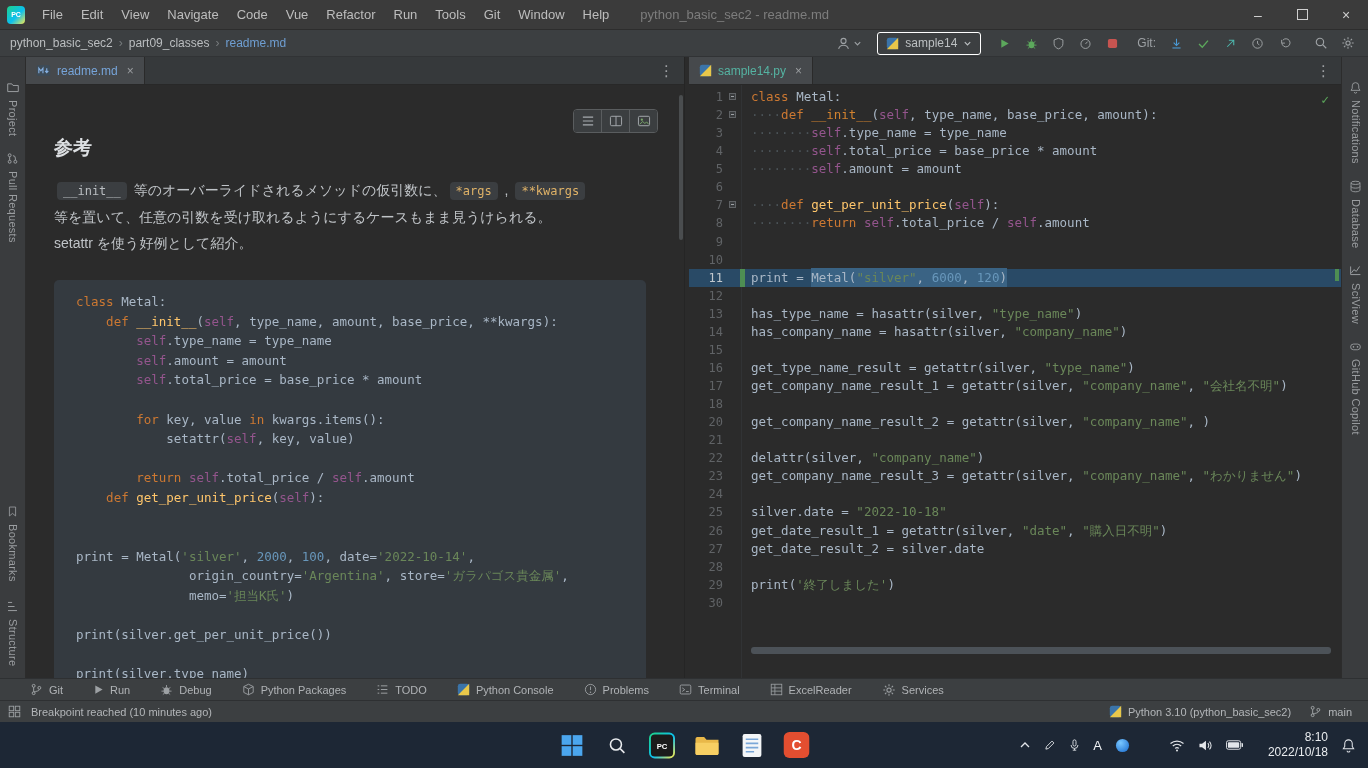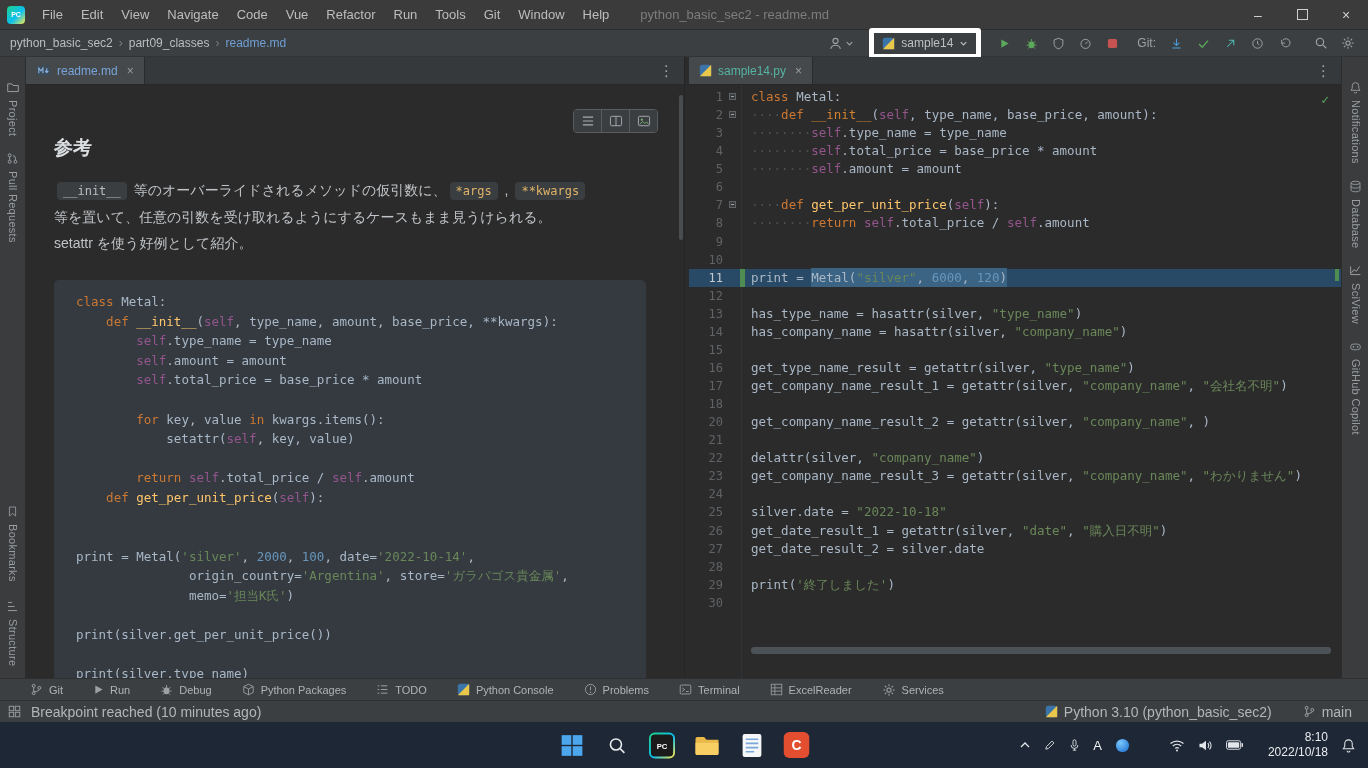--- a/index.html
+++ b/index.html
@@ -23,21 +23,21 @@
 
   
   .navbar{height:27px;background:#3c3f41;display:flex;align-items:center;border-bottom:1px solid #313335;box-sizing:border-box;padding:0 8px 0 10px;flex:none;}
   .breadcrumbs{display:flex;align-items:center;font-size:12px;}
   .crumb{color:#bbbec0;}
   .crumb.last{color:#6f9fd3;}
   .crumb-sep{color:#777b7d;margin:0 6px;}
   .nav-right{margin-left:auto;display:flex;align-items:center;gap:5px;}
   .ico-btn{width:24px;height:22px;display:inline-flex;align-items:center;justify-content:center;border-radius:3px;color:#9da1a4;}
   .user-wrap{display:flex;align-items:center;gap:2px;color:#9da1a4;margin-right:4px;}
-  .runbox{display:flex;align-items:center;gap:6px;border:5px solid #ffffff;background:#3c3f41;height:21px;padding:0 8px;border-radius:3px;font-size:12px;color:#bcc0c2;margin:0 6px;}
+  .runbox{display:flex;align-items:center;gap:6px;border:1px solid #ffffff;background:#3c3f41;height:21px;padding:0 8px;border-radius:3px;font-size:12px;color:#bcc0c2;margin:0 6px;}
   .git-label{color:#9da1a4;font-size:12px;margin:0 3px 0 8px;}
   .actions-group{display:flex;align-items:center;gap:3px;}
 
   
   .main{display:flex;height:621px;flex:none;}
   .stripe{width:26px;background:#3a3c3e;display:flex;flex-direction:column;align-items:center;box-sizing:border-box;flex:none;padding-top:8px;}
   .stripe.left{border-right:1px solid #2c2c2c;}
   .stripe.right{width:28px;border-left:1px solid #2c2c2c;}
   .stripe-item{display:flex;flex-direction:column;align-items:center;gap:6px;margin-top:16px;color:#9b9ea1;}
   .stripe-label{writing-mode:vertical-rl;font-size:11px;color:#9b9ea1;letter-spacing:.3px;white-space:nowrap;}
@@ -96,23 +96,23 @@
   .inspect-ok{position:absolute;top:7px;right:12px;color:#5ba75b;font-size:13px;z-index:2;}
   .hscroll{position:absolute;left:62px;right:10px;bottom:24px;height:7px;background:#4c5258;border-radius:3px;z-index:2;}
   .vcs-tick{position:absolute;right:2px;width:4px;height:12px;background:#4e8e53;z-index:2;}
 
   
   .toolbar-bottom{height:22px;background:#3c3f41;border-top:1px solid #2e3032;display:flex;align-items:center;box-sizing:border-box;padding-left:30px;flex:none;}
   .tw-item{display:flex;align-items:center;gap:6px;font-size:11px;color:#b0b3b6;margin-right:30px;white-space:nowrap;}
   .tw-item .ico{color:#9da1a4;}
 
   
-  .statusbar{height:22px;background:#3c3f41;border-top:1px solid #2e3032;display:flex;align-items:center;font-size:14px;color:#b3b6b9;box-sizing:border-box;padding:0 16px 0 8px;flex:none;}
+  .statusbar{height:22px;background:#3c3f41;border-top:1px solid #2e3032;display:flex;align-items:center;font-size:11px;color:#b3b6b9;box-sizing:border-box;padding:0 16px 0 8px;flex:none;}
   .sb-msg{margin-left:10px;}
-  .sb-right{margin-left:auto;display:flex;align-items:center;gap:31px;}
+  .sb-right{margin-left:auto;display:flex;align-items:center;gap:18px;}
   .sb-group{display:flex;align-items:center;gap:6px;}
   .statusbar .ico{color:#9da1a4;}
 
   
   .taskbar{height:46px;background:#1d2735;position:relative;flex:none;}
   .tb-center{position:absolute;left:50%;top:0;height:100%;transform:translateX(-50%);display:flex;align-items:center;gap:17px;}
   .tb-icon{width:28px;height:28px;display:flex;align-items:center;justify-content:center;}
   .tb-tray{position:absolute;right:0;top:0;height:100%;display:flex;align-items:center;gap:13px;padding-right:12px;color:#e3e6ea;}
   .tray-item{display:flex;align-items:center;justify-content:center;color:#e3e6ea;}
   .tray-text{font-size:13px;color:#f0f2f4;}

